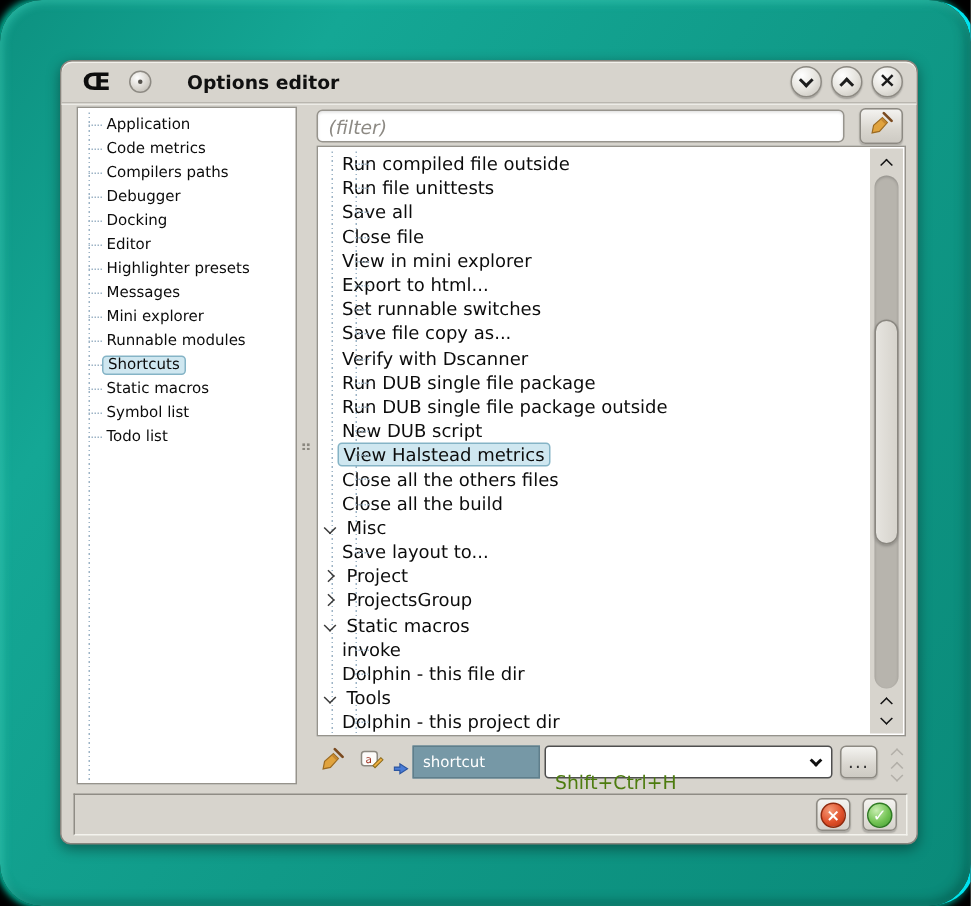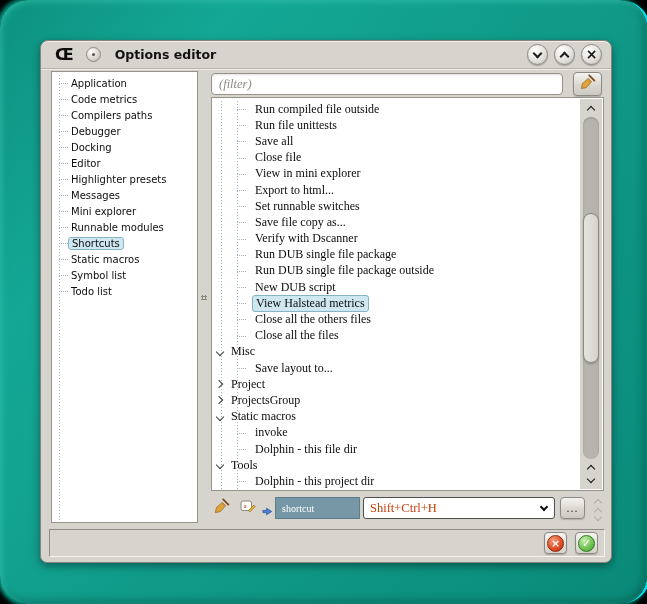--- a/index.html
+++ b/index.html
@@ -21,21 +21,21 @@
 
   
   .titlebar { position:absolute; left:0; top:0; right:0; height:28px; display:flex;
     align-items:center; padding:0 9px 0 14px; border-bottom:1px solid #b9b6af;
     box-shadow:0 1px 0 #ecebe6; border-radius:8px 8px 0 0; }
   .logo { font-size:16px; font-weight:800; color:#0d0d0d; letter-spacing:-1px; line-height:1; }
   .menu-btn { width:15px; height:15px; border-radius:50%; margin-left:13px;
     background: radial-gradient(circle at 35% 30%, #ffffff, #d6d3cc 60%, #b5b2ab);
     border:1px solid #8d8a83; display:flex; align-items:center; justify-content:center; }
   .menu-btn::after { content:''; width:3px; height:3px; border-radius:50%; background:#55524c; }
-  .title { margin-left:14px; font-size:12.5px; font-weight:bold; color:#111; }
+  .title { margin-left:24px; font-size:12.5px; font-weight:bold; color:#111; }
   .win-buttons { margin-left:auto; display:flex; gap:6px; }
   .round-btn { width:21px; height:21px; border-radius:50%;
     background: radial-gradient(circle at 35% 28%, #ffffff, #e4e2dc 55%, #c2bfb8);
     border:1px solid #8d8a83; box-shadow:0 1px 1px rgba(0,0,0,.25);
     display:flex; align-items:center; justify-content:center; color:#1a1a1a; }
   .round-btn .x { font-size:14px; font-weight:bold; line-height:1; margin-top:-1px; }
 
   .cv { display:inline-block; width:7px; height:7px; border-right:2px solid #1d1d1d; border-bottom:2px solid #1d1d1d; }
   .cv.down  { transform:rotate(45deg); margin-top:-3px; }
   .cv.up    { transform:rotate(-135deg); margin-top:3px; }
@@ -52,42 +52,42 @@
     border-top:1px dotted #9db4c6; }
   .lbl.sel { background:#cfe7f0; border:1px solid #85b4c6; border-radius:3px;
     padding:0 3px; margin-left:-3px; }
 
   
   .splitter { position:absolute; left:158px; top:30px; width:9px; height:452px; }
   .splitter::after { content:''; position:absolute; left:2px; top:224px; width:5px; height:5px;
     background:radial-gradient(circle,#8a877f 1px,transparent 1.2px); background-size:3px 3px; width:6px; }
 
   
-  .rightpane { position:absolute; left:168px; top:30px; width:396px; height:452px;font-family:Liberation Serif, serif; }
+  .rightpane { position:absolute; left:168px; top:30px; width:396px; height:452px; }
   .filter-input { position:absolute; left:2px; top:2px; width:352px; height:22px;
     border:1px solid #97948d; border-radius:4px; background:#fff; padding:0 7px;
     font-family:inherit; font-size:12.5px; font-style:italic; color:#333;
     box-shadow:inset 0 1px 2px rgba(0,0,0,.12); }
   .filter-input::placeholder { color:#8d8a84; font-style:italic; }
   .tool-btn { position:absolute; border:1px solid #8d8a83; border-radius:4px;
     background:linear-gradient(#f4f3f0,#d9d6cf 60%,#cdcac3);
     display:flex; align-items:center; justify-content:center; box-shadow:0 1px 1px rgba(0,0,0,.18); }
   .brush-btn { left:364px; top:1px; width:29px; height:24px; }
 
   
   .tree { position:absolute; left:2px; top:26px; width:393px; height:394px;
     background:#fff; border:1px solid #96938c; overflow:hidden; }
   .tree-rows { position:absolute; left:1px; top:3px; right:24px; bottom:1px;
     background-image:repeating-linear-gradient(to bottom,#9db4c6 0 1px,transparent 1px 3px),
                      repeating-linear-gradient(to bottom,#9db4c6 0 1px,transparent 1px 3px);
     background-size:1px 100%,1px 100%; background-position:8px 0,24px 0; background-repeat:no-repeat; }
   .trow { height:16.2px; display:flex; align-items:center; position:relative;
     font-size:12px; color:#0c0c0c; white-space:nowrap; }
   .trow.lv0 { padding-left:18px; }
-  .trow.lv1 { padding-left:42px; }
+  .trow.lv1 { padding-left:15px; }
   .trow .tstub { position:absolute; left:24px; top:8px; width:9px; border-top:1px dotted #9db4c6; }
   .tchev { position:absolute; display:inline-block; width:6px; height:6px;
     border-right:1.6px solid #3a3a3a; border-bottom:1.6px solid #3a3a3a; }
   .tchev.down  { left:4px; top:5px; transform:rotate(45deg); }
   .tchev.right { left:3px; top:5px; transform:rotate(-45deg); }
 
   
   .vscroll { position:absolute; top:1px; right:1px; bottom:1px; width:22px; background:#d7d4cd; }
   .sb-arrow { position:absolute; left:0; width:22px; height:12px; display:flex;
     align-items:center; justify-content:center; }
@@ -106,22 +106,22 @@
 
   
   .edrow { position:absolute; left:0; top:424px; width:396px; height:28px; }
   .flat-btn { position:absolute; width:22px; height:22px; top:2px; display:flex;
     align-items:center; justify-content:center; border-radius:3px; }
   .ed-arrow { position:absolute; left:53px; top:8px; }
   .prop-cell { position:absolute; left:66px; top:2px; width:85px; height:22px;
     background:#7698a6; color:#fff; font-size:10px; line-height:22px; padding-left:6px;
     border:1px solid #5f7e8b; }
   .combo { position:absolute; left:154px; top:2px; width:192px; height:22px; background:#fff;
-    border:1px solid #4e4e4e; border-radius:3px; font-size:12.5px; color:#c2410c;
-    line-height:20px; padding:0 22px 0 6px; }
+    border:1px solid #4e4e4e; border-radius:3px; font-size:12.5px; color:#4d7c0f;
+    line-height:20px; padding:14px 22px 0 6px; }
   .combo .cvc { position:absolute; right:7px; top:6px; width:6px; height:6px;
     border-right:2px solid #111; border-bottom:2px solid #111; transform:rotate(45deg); }
   .more-btn { left:351px; top:2px; width:25px; height:22px; position:absolute;
     font-size:12px; color:#333; letter-spacing:1px; line-height:18px; text-align:center; }
   .mini-scroll { position:absolute; left:381px; top:0; width:15px; height:27px;
     display:flex; flex-direction:column; align-items:center; justify-content:center; gap:1px; }
   .mini-scroll i { display:block; width:6px; height:6px; border-right:1.7px solid #b2afa8;
     border-bottom:1.7px solid #b2afa8; }
   .mini-scroll i.up { transform:rotate(-135deg); margin-top:2px; }
   .mini-scroll i.down { transform:rotate(45deg); margin-top:-2px; }
@@ -291,21 +291,21 @@
             <div class="trow lv1">
               <span class="tstub"></span>
               <span class="lbl sel">View Halstead metrics</span>
             </div>
             <div class="trow lv1">
               <span class="tstub"></span>
               <span class="lbl">Close all the others files</span>
             </div>
             <div class="trow lv1">
               <span class="tstub"></span>
-              <span class="lbl">Close all the files</span>
+              <span class="lbl">Close all the build</span>
             </div>
             <div class="trow lv0">
               <span class="tchev down"></span>
               <span class="lbl">Misc</span>
             </div>
             <div class="trow lv1">
               <span class="tstub"></span>
               <span class="lbl">Save layout to...</span>
             </div>
             <div class="trow lv0">

